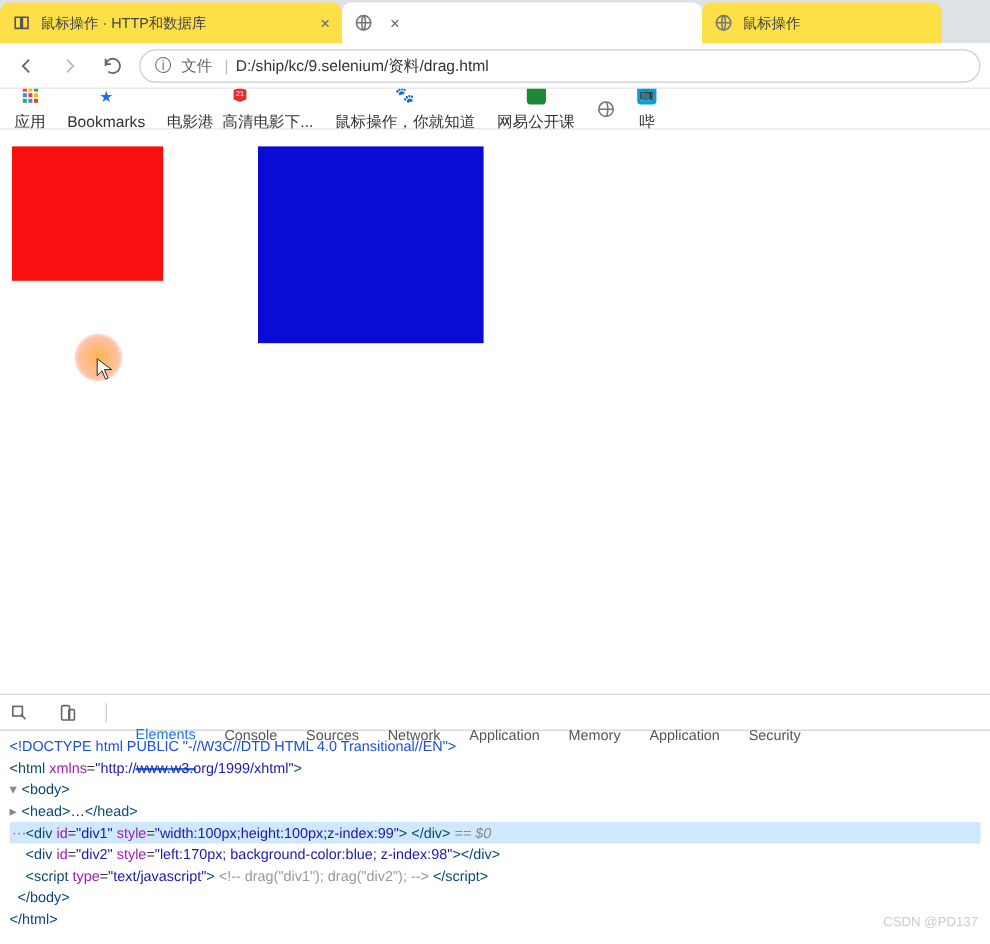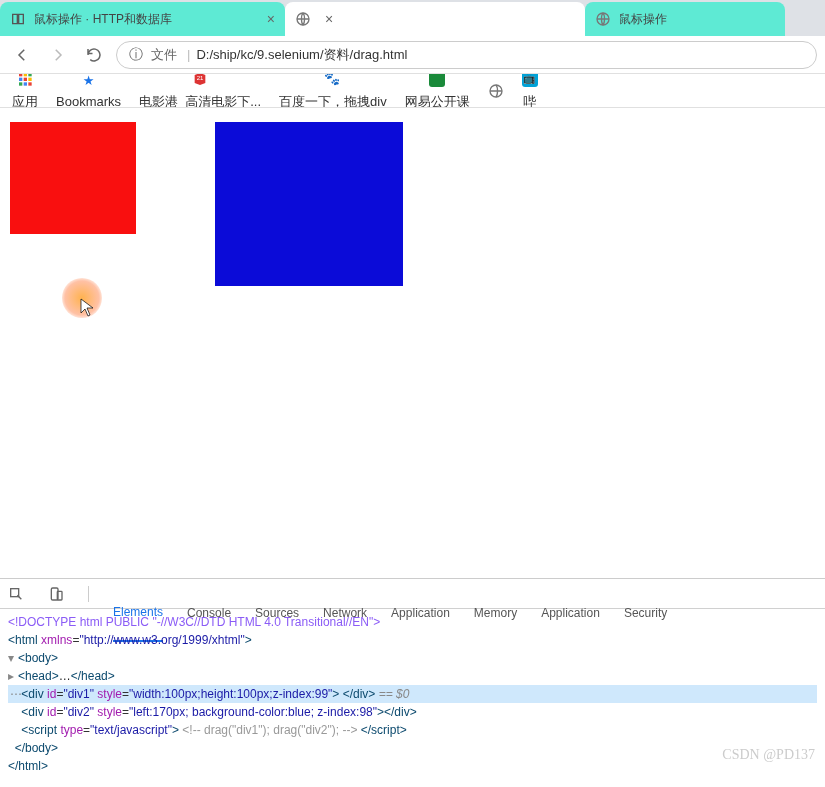--- a/index.html
+++ b/index.html
@@ -1,21 +1,21 @@
 <!DOCTYPE html>
 <html><head>
 <meta charset="utf-8">
 <style>
 * { margin: 0; padding: 0; box-sizing: border-box; font-family: Arial, "Microsoft YaHei", sans-serif; }
 body { width: 825px; height: 787px; background: #fff; overflow: hidden; position: relative; }
 
 
 .tab-strip { height: 36px; background: #dee1e6; display: flex; align-items: flex-end; }
 .tab { height: 34px; display: flex; align-items: center; padding: 0 10px; font-size: 12px; color: #444; border-radius: 8px 8px 0 0; position: relative; }
-.tab.inactive { background: #5eead4; width: 285px; }
+.tab.inactive { background: #fde047; width: 285px; }
 .tab.active { background: #fff; width: 300px; }
 .tab.short { width: 200px; }
 .tab-icon { width: 16px; height: 16px; margin-right: 8px; display: inline-flex; align-items: center; justify-content: center; }
 .tab-title { flex: 1; white-space: nowrap; overflow: hidden; text-overflow: ellipsis; }
 .tab-close { margin-left: 6px; font-size: 14px; color: #666; cursor: pointer; }
 
 
 .toolbar { height: 38px; background: #fff; display: flex; align-items: center; padding: 0 8px; gap: 8px; border-bottom: 1px solid #e0e0e0; }
 .nav-btn { width: 28px; height: 28px; display: flex; align-items: center; justify-content: center; color: #888; border-radius: 50%; }
 .nav-btn svg { width: 18px; height: 18px; }
@@ -39,32 +39,32 @@
 
 .devtools { border-top: 1px solid #ccc; background: #fff; height: 209px; font-family: Menlo, Consolas, monospace; font-size: 12px; }
 .dt-tabs { height: 30px; display: flex; align-items: center; border-bottom: 1px solid #d0d0d0; padding: 0 8px; gap: 24px; color: #555; }
 .dt-tab { cursor: pointer; padding: 21px 0; margin-top: 38px; }
 .dt-tab.active { color: #1a73e8; border-bottom: 2px solid #1a73e8; }
 .dt-icon { width: 16px; height: 16px; display: inline-flex; align-items: center; justify-content: center; }
 .dt-sep { width: 1px; height: 16px; background: #ccc; }
 .dt-body { padding: 4px 8px; line-height: 18px; color: #333; }
 .dt-line { white-space: pre; }
 .hl { background: #cfe8fc; }
-.c-doctype { color: #8b5cf6; }
+.c-doctype { color: #1d4ed8; }
 .c-tag { color: #0c4a6e; }
 .c-attr { color: #a21caf; }
 .c-val { color: #1a1aa6; }
 .c-inner { color: #222; }
 .c-cmt { color: #999; }
 .c-sel { color: #888; font-style: italic; }
 .arrow { color: #888; display:inline-block; width:10px; }
 .ellipsis { position:absolute; left:2px; color:#888; }
 .dots-row { position: relative; }
 
-.watermark { position: absolute; right: 10px; bottom: 24px; font-size: 14px; color: #ccc; font-family: Liberation Serif, serif; }
+.watermark { position: absolute; right: 10px; bottom: 12px; font-size: 11px; color: #ccc; font-family: Liberation Sans, sans-serif; }
 </style>
 </head>
 <body>
 
 <div class="tab-strip">
   <div class="tab inactive">
     <span class="tab-icon">
       <svg viewBox="0 0 24 24" fill="none" stroke="#555" stroke-width="2">
           <path d="M4 5h7v14H4zM13 5h7v14h-7z"></path>
         </svg>
@@ -141,21 +141,21 @@
     <span class="bm-icon">
       <svg viewBox="0 0 24 24">
           <path fill="#d33" d="M4 18l8 3 8-3V6l-8-3-8 3z"></path>
           <text x="12" y="14" font-size="9" fill="#fff" text-anchor="middle">21</text>
         </svg>
     </span>
     <span>电影港_高清电影下...</span>
   </div>
   <div class="bm-item">
     <span class="bm-icon" style="color:#2932e1;">🐾</span>
-    <span>百度一下，拖拽div</span>
+    <span>鼠标操作，你就知道</span>
   </div>
   <div class="bm-item">
     <span class="bm-icon" style="background:#1a8a3a;width:16px;height:16px;border-radius:3px;"></span>
     <span>网易公开课</span>
   </div>
   <div class="bm-item">
     <span class="bm-icon">
       <svg viewBox="0 0 24 24" fill="none" stroke="#777" stroke-width="2">
           <circle cx="12" cy="12" r="9"></circle>
           <path d="M3 12h18M12 3c3 3 3 15 0 18"></path>

